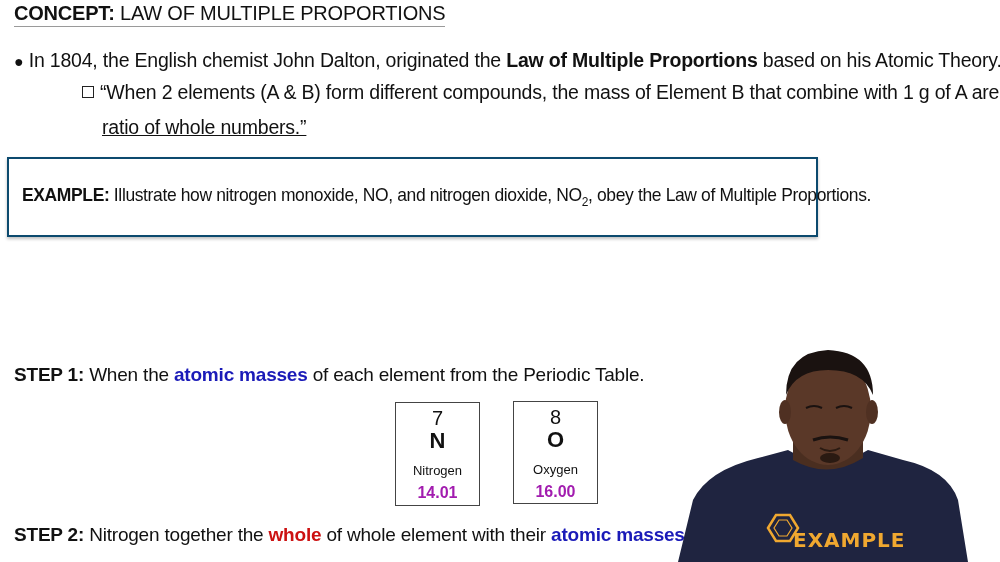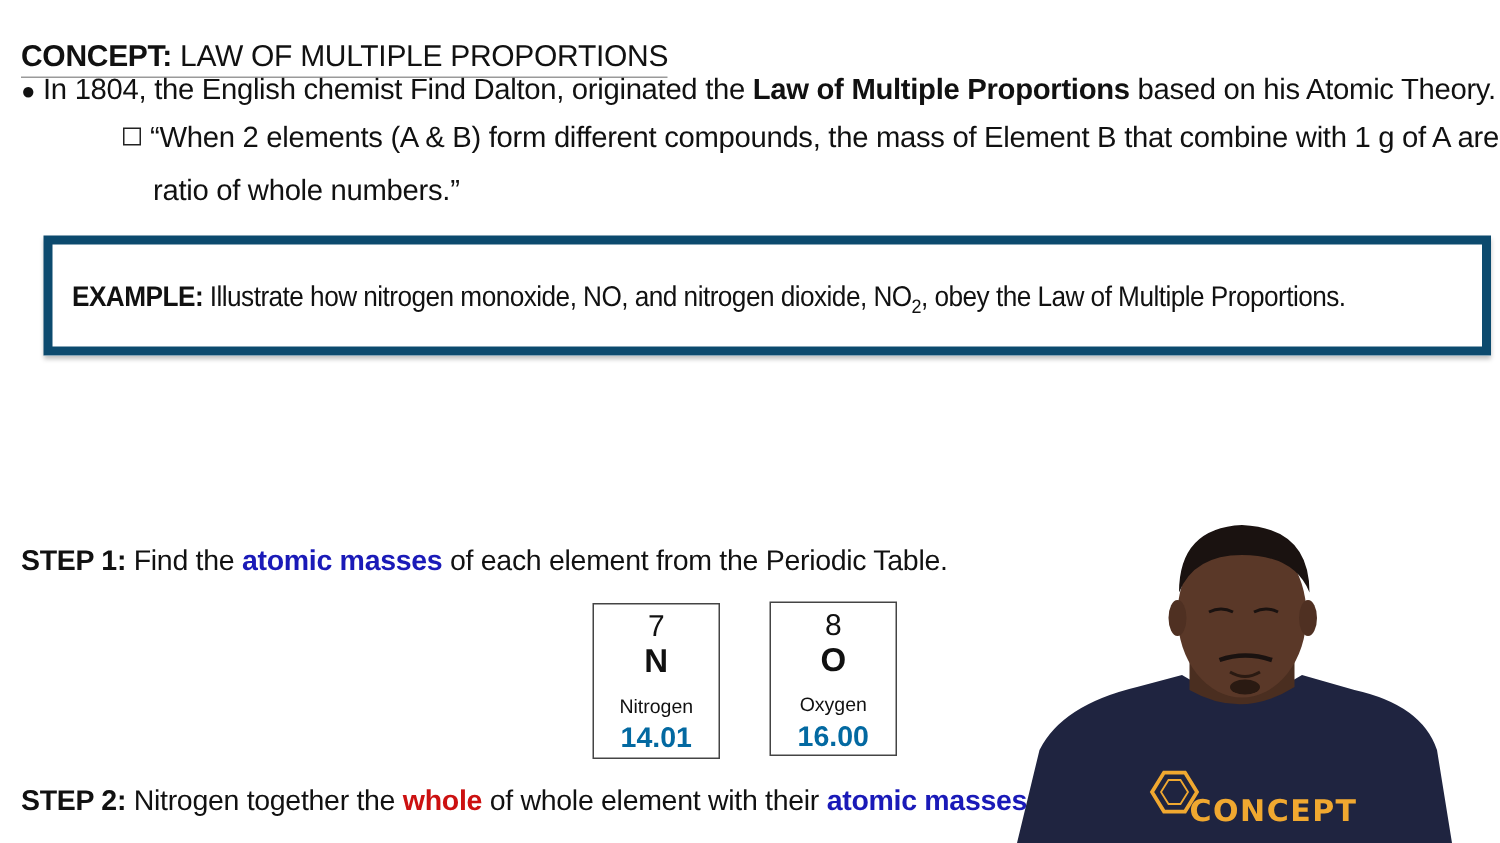--- a/index.html
+++ b/index.html
@@ -1,63 +1,63 @@
 <!DOCTYPE html>
 <html><head>
 <meta charset="utf-8">
 <style>
   html, body { margin:0; padding:0; }
   body { width:1000px; height:562px; background:#ffffff; position:relative; overflow:hidden;
          font-family:"Liberation Sans", sans-serif; color:#111; }
   .abs { position:absolute; }
-  .title { left:14px; top:27px; font-size:20px; letter-spacing:-0.2px; border-bottom:1px solid #9a9a9a; padding-bottom:1px; }
+  .title { left:14px; top:2px; font-size:20px; letter-spacing:-0.2px; border-bottom:1px solid #9a9a9a; padding-bottom:1px; }
   .title b { font-weight:bold; }
   .bullet { left:14px; top:49px; font-size:19.5px; white-space:nowrap; letter-spacing:-0.2px; }
   .sub1 { left:82px; top:81px; font-size:19.5px; white-space:nowrap; letter-spacing:-0.2px; }
-  .sub2 { left:102px; top:116px; font-size:19.5px; white-space:nowrap; letter-spacing:-0.2px; }
+  .sub2 { left:102px; top:116px; font-size:19.5px; white-space:nowrap; letter-spacing:-0.2px;text-decoration:underline; }
   .sq { display:inline-block; width:10px; height:10px; border:1px solid #222; margin-right:6px; vertical-align:1px; }
-  .example { left:29px; top:157px; width:965px; height:80px; border:6px solid #0c4a6e; box-sizing:border-box;
+  .example { left:7px; top:157px; width:811px; height:80px; border:2px solid #0c4a6e; box-sizing:border-box;
              box-shadow:0 2px 3px rgba(0,0,0,0.25); }
   .example-text { position:absolute; left:13px; top:25px; font-size:19px; white-space:nowrap; letter-spacing:-0.4px; transform:scaleX(0.92); transform-origin:left; }
   .step { font-size:19px; white-space:nowrap; letter-spacing:-0.2px; }
   .blue { color:#1a1ab8; font-weight:bold;margin-top:29px; }
   .red { color:#cc1111; font-weight:bold; }
   .el-card { width:85px; height:104px; border:1px solid #444; box-sizing:border-box; text-align:center; background:#fff; }
   .el-num { font-size:20px; margin-top:4px; line-height:22px; }
   .el-sym { font-size:22px; font-weight:bold; line-height:24px; }
   .el-name { font-size:13px; margin-top:10px; line-height:16px; }
-  .el-mass { font-size:19px; font-weight:bold; color:#0369a1; margin-top:6px; line-height:16px; }
+  .el-mass { font-size:16px; font-weight:bold; color:#a21caf; margin-top:6px; line-height:16px; }
   .presenter { left:668px; top:340px; width:332px; height:222px; }
 </style>
 </head>
 <body>
 
 <div class="abs title">
   <b>CONCEPT:</b>
   <span>LAW OF MULTIPLE PROPORTIONS</span>
 </div>
 
 <div class="abs bullet">
   <span style="font-size:16px;">●</span>
-  <span>In 1804, the English chemist Find Dalton, originated the </span><b>Law of Multiple Proportions</b><span> based on his Atomic Theory.</span>
+  <span>In 1804, the English chemist John Dalton, originated the </span><b>Law of Multiple Proportions</b><span> based on his Atomic Theory.</span>
 </div>
 
 <div class="abs sub1">
   <span class="sq"></span><span>“When 2 elements (A &amp; B) form different compounds, the mass of Element B that combine with 1 g of A are a</span>
 </div>
 <div class="abs sub2">ratio of whole numbers.”</div>
 
 <div class="abs example">
   <div class="example-text">
     <b>EXAMPLE:</b><span> Illustrate how nitrogen monoxide, NO, and nitrogen dioxide, NO</span><sub style="font-size:13px;">2</sub><span>, obey the Law of Multiple Proportions.</span>
   </div>
 </div>
 
 <div class="abs step" style="left:14px; top:364px;">
-  <b>STEP 1:</b><span> Find the </span><span class="blue">atomic masses</span><span> of each element from the Periodic Table.</span>
+  <b>STEP 1:</b><span> When the </span><span class="blue">atomic masses</span><span> of each element from the Periodic Table.</span>
 </div>
 
 <div class="abs el-card" style="left:395px; top:402px;">
   <div class="el-num">7</div>
   <div class="el-sym">N</div>
   <div class="el-name">Nitrogen</div>
   <div class="el-mass">14.01</div>
 </div>
 
 <div class="abs el-card" style="left:513px; top:401px; height:103px;">
@@ -88,14 +88,14 @@
     <path d="M138 68 Q146 64 154 68" stroke="#1a1210" stroke-width="2" fill="none"></path>
     <path d="M168 68 Q176 64 184 68" stroke="#1a1210" stroke-width="2" fill="none"></path>
 
     <path d="M145 100 Q162 94 180 100" stroke="#1a1210" stroke-width="3" fill="none"></path>
     <path d="M152 108 Q162 114 172 108" stroke="#2a1a12" stroke-width="2" fill="none"></path>
     <ellipse cx="162" cy="118" rx="10" ry="5" fill="#2a1a12"></ellipse>
 
     <polygon points="100,188 108,175 122,175 130,188 122,201 108,201" fill="none" stroke="#f0a830" stroke-width="2.5"></polygon>
     <polygon points="106,188 111,180 119,180 124,188 119,196 111,196" fill="none" stroke="#f0a830" stroke-width="1.2"></polygon>
   </svg>
-  <div class="abs" style="left:125px; top:188px; font-family:'DejaVu Sans', sans-serif; font-weight:bold; font-size:20px; color:#f0a830; letter-spacing:1px;">CONCEPT</div>
+  <div class="abs" style="left:125px; top:188px; font-family:'DejaVu Sans', sans-serif; font-weight:bold; font-size:20px; color:#f0a830; letter-spacing:1px;">EXAMPLE</div>
 </div>
 
 </body></html>

